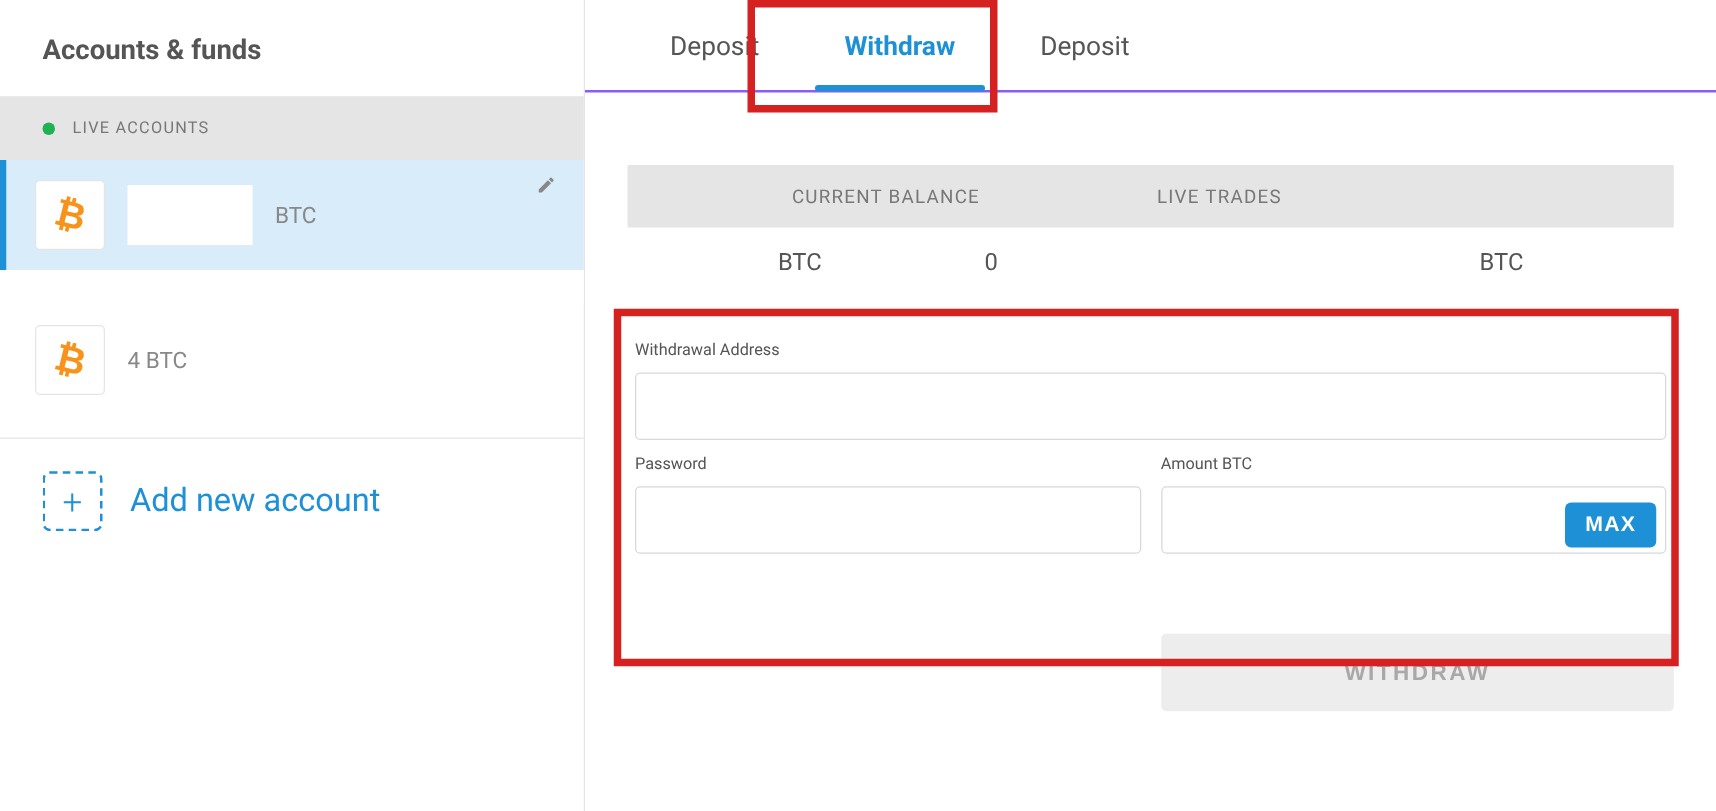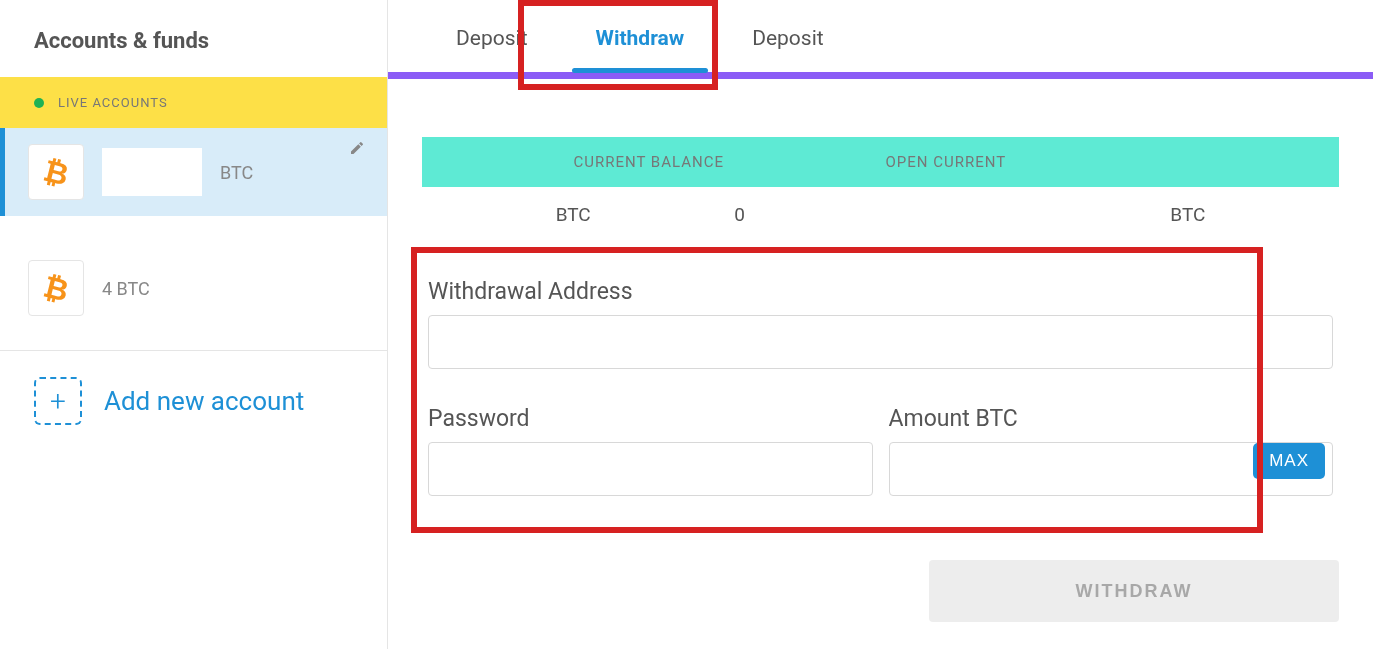--- a/index.html
+++ b/index.html
@@ -12,33 +12,33 @@
     overflow: hidden;
     position: relative;
   }
   .app {
     display: flex;
     width: 100%;
     height: 100%;
   }
   
   .sidebar {
-    width: 388px;
+    width: 468px;
     border-right: 1px solid #e5e5e5;
     display: flex;
     flex-direction: column;
   }
   .sidebar-title {
     font-size: 22px;
     font-weight: 700;
     color: #555;
     padding: 28px 34px 24px 34px;
   }
   .section-header {
-    background: #fde047;
+    background: #e5e5e5;
     padding: 18px 34px;
     display: flex;
     align-items: center;
     gap: 14px;
     font-size: 13px;
     letter-spacing: 1px;
     color: #777;
     text-transform: uppercase;
   }
   .dot {
@@ -124,21 +124,21 @@
     font-size: 26px;
   }
 
   
   .main {
     flex: 1;
     position: relative;
   }
   .tabs {
     display: flex;
-    border-bottom: 7px solid #8b5cf6;
+    border-bottom: 2px solid #8b5cf6;
     padding-left: 34px;
   }
   .tab {
     padding: 26px 34px 22px 34px;
     font-size: 21px;
     color: #555;
     cursor: pointer;
     position: relative;
   }
   .tab.active-tab {
@@ -154,21 +154,21 @@
     height: 5px;
     background: #1e90d6;
     border-radius: 3px;
   }
 
   .content {
     padding: 0 34px 34px 34px;
   }
   .balance-bar {
     margin-top: 58px;
-    background: #5eead4;
+    background: #e5e5e5;
     display: flex;
     padding: 16px 0;
   }
   .bcol {
     flex: 1;
     text-align: center;
     font-size: 15px;
     letter-spacing: 1px;
     color: #777;
   }
@@ -180,47 +180,47 @@
     flex: 1;
     text-align: center;
     font-size: 19px;
     color: #555;
   }
 
   .form-area {
     padding: 36px 6px 20px 6px;
   }
   .form-label {
-    font-size: 23px;
+    font-size: 13px;
     color: #555;
     margin-bottom: 10px;
     display: block;
   }
   .inp {
     width: 100%;
     height: 54px;
     border: 1px solid #d8d8d8;
     border-radius: 4px;
     background: #fff;
     font-size: 18px;
     padding: 0 14px;
   }
   .form-row2 {
     display: flex;
     gap: 16px;
-    margin-top: 36px;
+    margin-top: 12px;
   }
   .form-col { flex: 1; position: relative; }
   .max-btn {
     position: absolute;
     right: 8px;
     top: 38px;
     background: #1e90d6;
     color: #fff;
-    font-weight: 400;
+    font-weight: 700;
     font-size: 17px;
     letter-spacing: 1px;
     border: none;
     border-radius: 5px;
     padding: 8px 16px;
     cursor: pointer;
   }
   .withdraw-btn {
     display: block;
     width: 410px;
@@ -290,21 +290,21 @@
   <main class="main">
     <div class="tabs">
       <div class="tab">Deposit</div>
       <div class="tab active-tab">Withdraw</div>
       <div class="tab">Deposit</div>
     </div>
 
     <div class="content">
       <div class="balance-bar">
         <div class="bcol">CURRENT BALANCE</div>
-        <div class="bcol" style="text-align:left;padding-left:10px">OPEN CURRENT</div>
+        <div class="bcol" style="text-align:left;padding-left:10px">LIVE TRADES</div>
       </div>
       <div class="balance-row">
         <div class="vcol">BTC</div>
         <div class="vcol" style="text-align:left;padding-left:10px">0</div>
         <div class="vcol">BTC</div>
       </div>
 
       <div class="form-area">
         <label class="form-label">Withdrawal Address</label>
         <input class="inp" type="text" style="">

